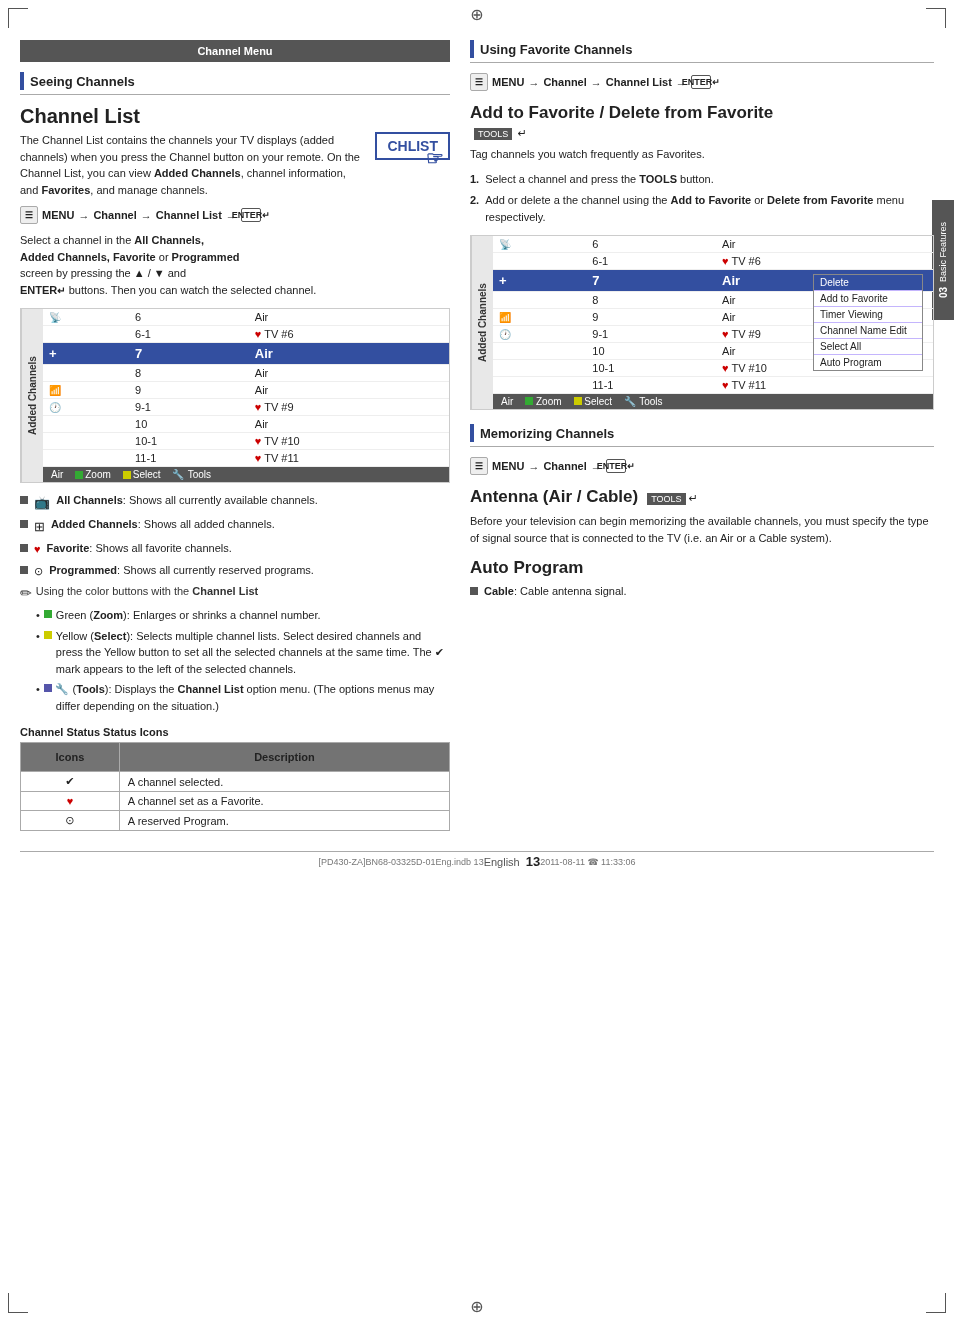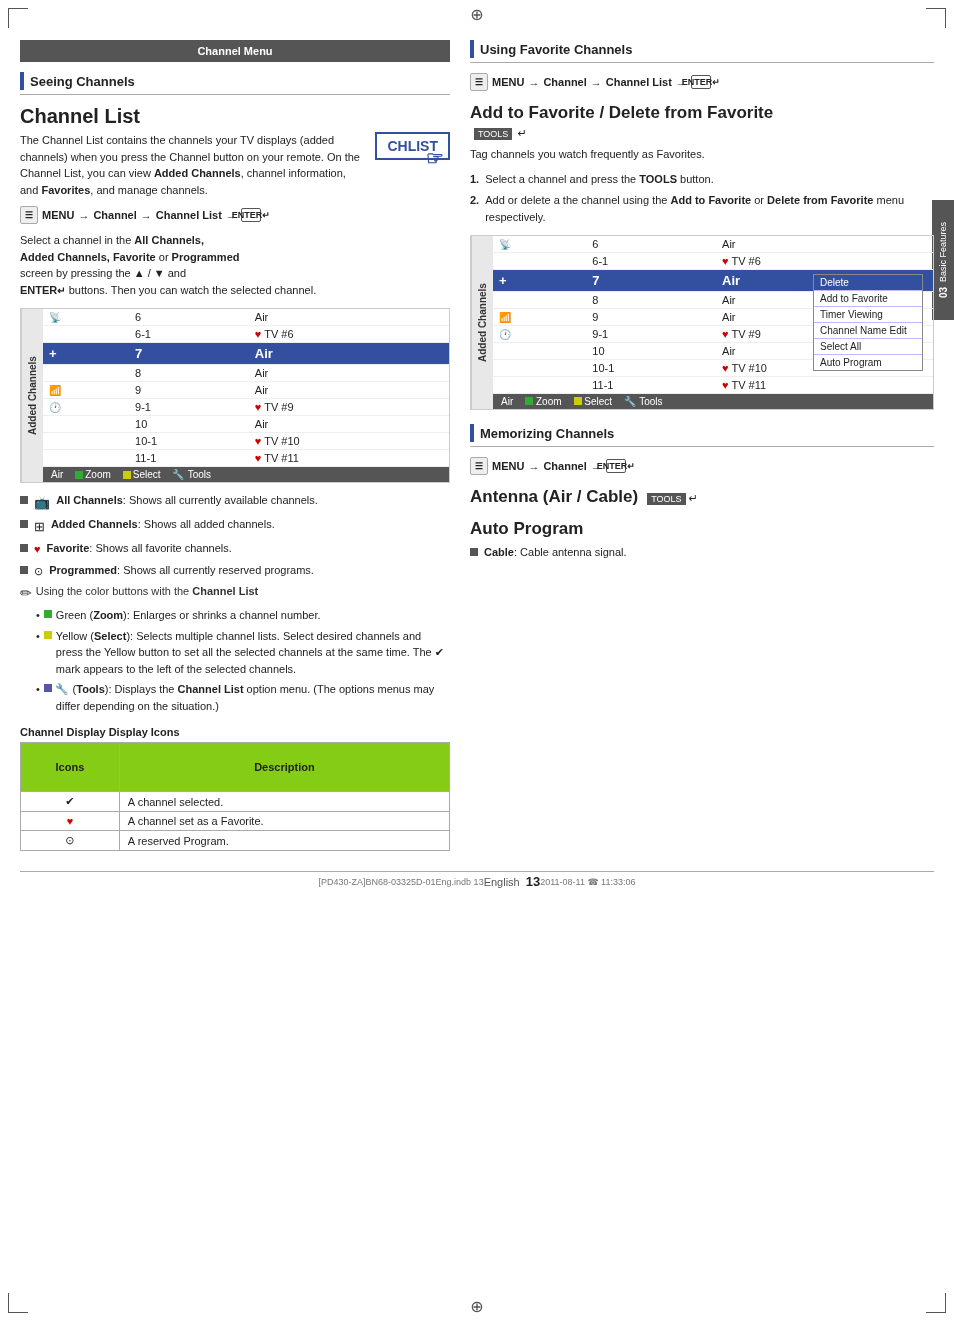--- a/index.html
+++ b/index.html
@@ -293,23 +293,23 @@
       font-weight: bold;
       margin-bottom: 4px;
     }
     .status-table {
       width: 100%;
       border-collapse: collapse;
       font-size: 11px;
       border: 1px solid #aaa;
     }
     .status-table th {
-      background: #84cc16;
+      background: #737373;
       border: 1px solid #aaa;
-      padding: 18px 8px;
+      padding: 8px 8px;
       font-weight: bold;
       text-align: center;
     }
     .status-table td {
       border: 1px solid #aaa;
       padding: 3px 8px;
       text-align: center;
     }
     .status-table td:last-child { text-align: left; }
 
@@ -597,21 +597,21 @@
           <span class="color-dot-yellow"></span>
           <span>Yellow (<strong>Select</strong>): Selects multiple channel lists. Select desired channels and press the Yellow button to set all the selected channels at the same time. The ✔ mark appears to the left of the selected channels.</span>
         </li>
         <li>
           <span class="color-dot-tool"></span>
           <span>🔧 (<strong>Tools</strong>): Displays the <strong>Channel List</strong> option menu. (The options menus may differ depending on the situation.)</span>
         </li>
       </ul>
 
       <div class="status-table-section">
-        <div class="st-title">Channel Display Display Icons</div>
+        <div class="st-title">Channel Status Status Icons</div>
         <table class="status-table">
           <thead>
             <tr>
               <th>Icons</th>
               <th>Description</th>
             </tr>
           </thead>
           <tbody>
             <tr>
               <td>✔</td>
@@ -755,20 +755,21 @@
         <span>→</span>
         <span class="enter-icon">ENTER↵</span>
       </div>
 
       <div style="margin-bottom:6px;">
         <span class="main-title" style="font-size:17px;display:inline;">Antenna (Air / Cable)</span>
         <span class="tools-badge" style="margin-left:6px;">TOOLS</span>
         <span style="font-size:11px;">↵</span>
       </div>
 
+      <div class="body-text">Before your television can begin memorizing the available channels, you must specify the type of signal source that is connected to the TV (i.e. an Air or a Cable system).</div>
 
       <div class="main-title" style="font-size:17px;margin-top:12px;">Auto Program</div>
 
       <ul class="bullet-list" style="margin-top:6px;">
         <li>
           <div class="bullet-sq"></div>
           <span><strong>Cable</strong>: Cable antenna signal.</span>
         </li>
       </ul>
 

